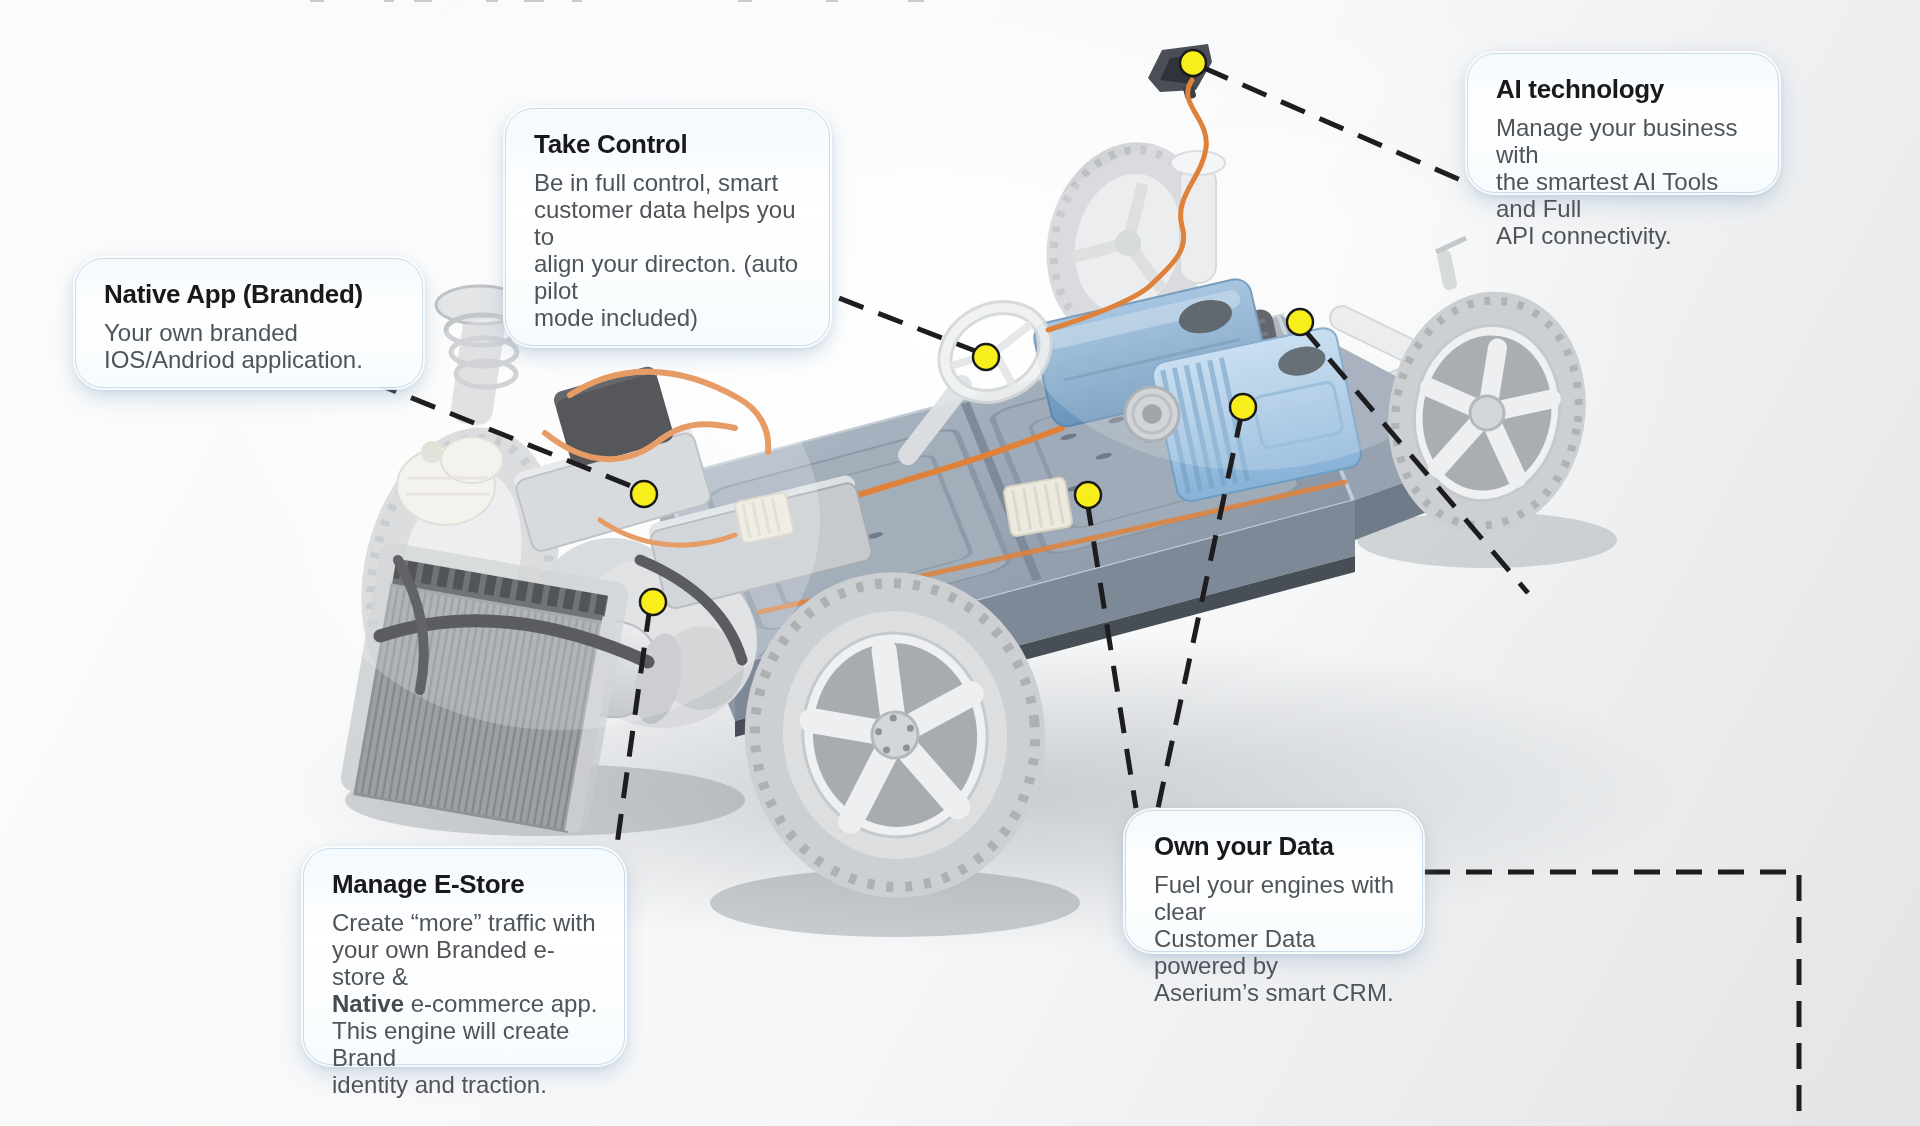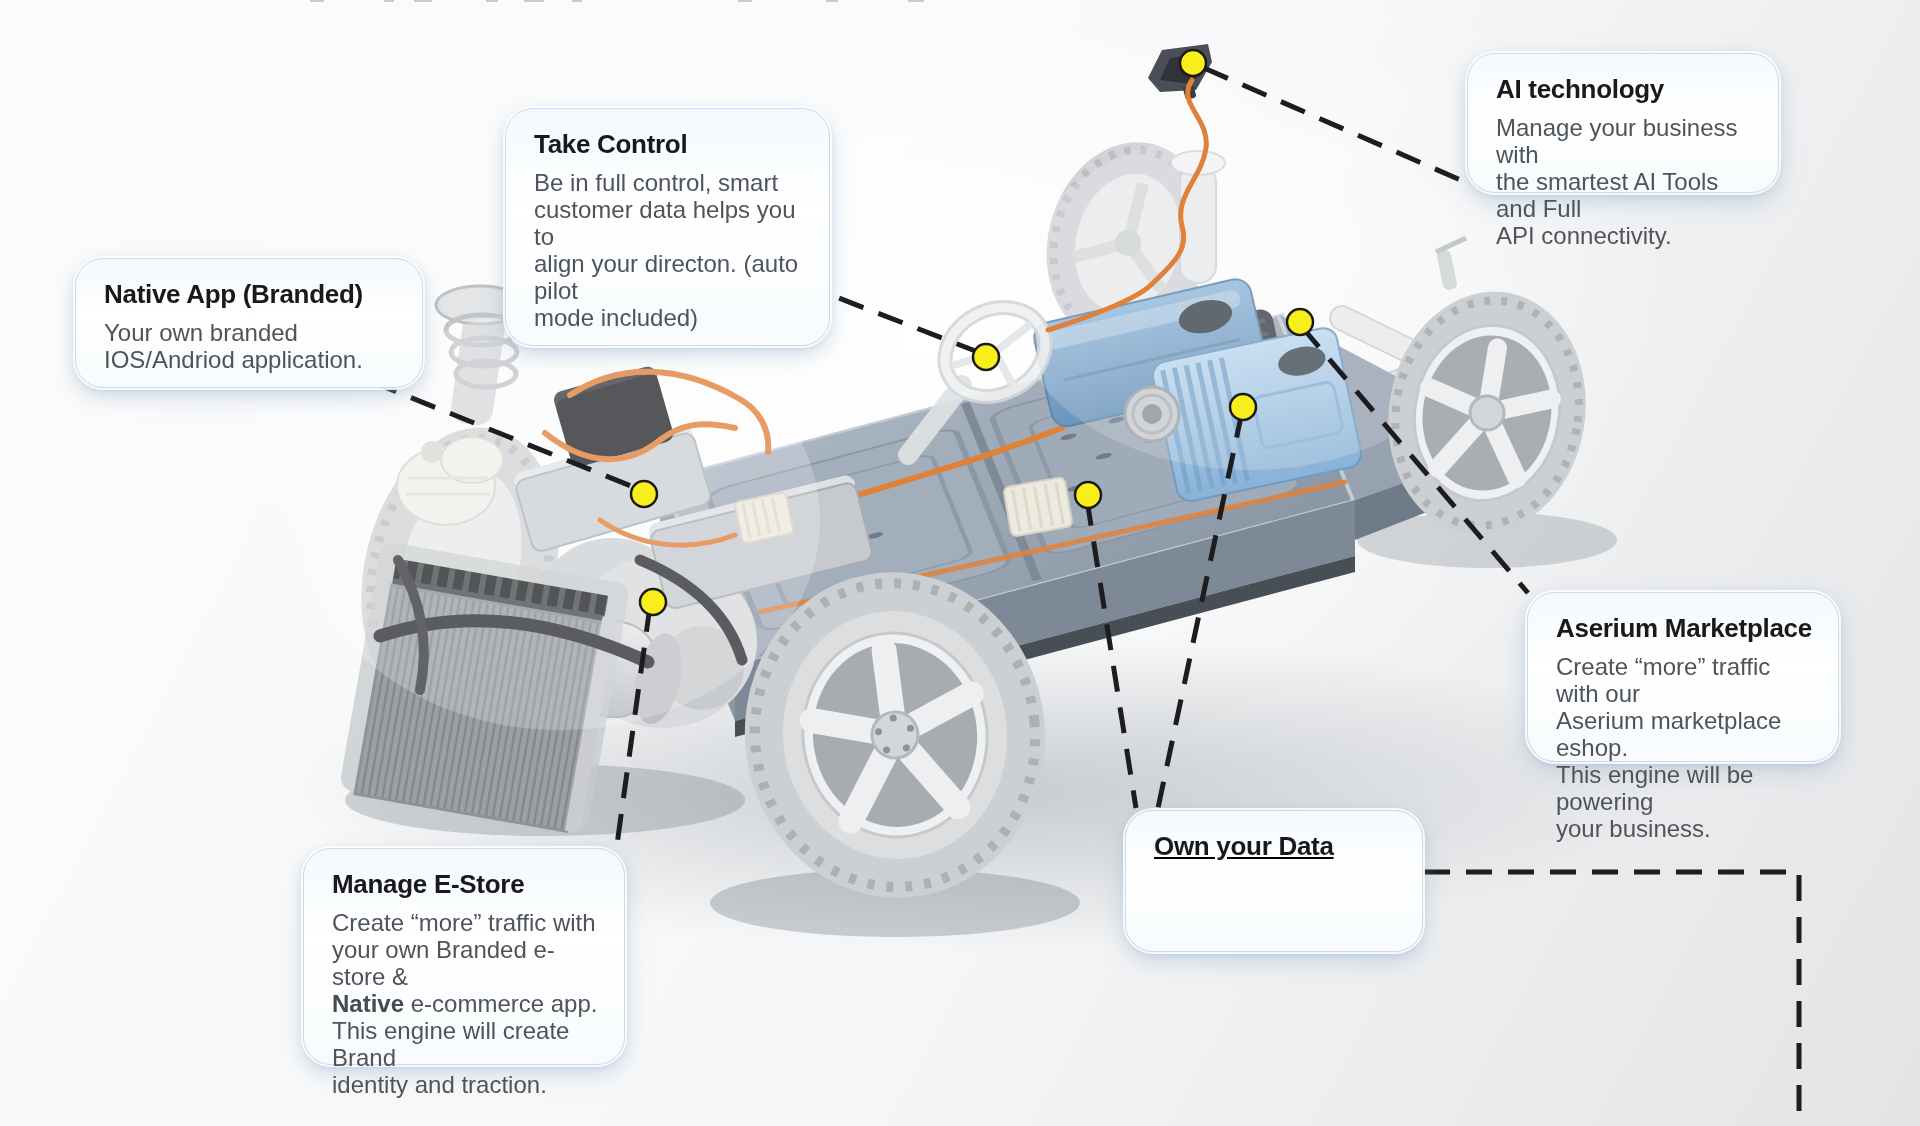--- a/index.html
+++ b/index.html
@@ -346,30 +346,26 @@
 the smartest AI Tools and Full
 API connectivity.</p>
   </div>
 
   <div class="callout" style="left:75px;top:258px;width:348px;height:130px;">
     <h3 class="callout-title">Native App (Branded)</h3>
     <p class="callout-body">Your own branded
 IOS/Andriod application.</p>
   </div>
 
-  <div class="callout" style="left:1527px;top:592px;width:312px;height:170px;">
-    <h3 class="callout-title">Aserium Marketplace</h3>
-    <p class="callout-body">Create “more” traffic with our
-Aserium marketplace eshop.
-This engine will be powering
-your business.</p>
-  </div>
-
-  <div class="callout" style="left:1125px;top:810px;width:298px;height:142px;text-decoration:underline;">
+
+  <div class="callout" style="left:1125px;top:810px;width:298px;height:142px;">
     <h3 class="callout-title">Own your Data</h3>
+    <p class="callout-body">Fuel your engines with clear
+Customer Data powered by
+Aserium’s smart CRM.</p>
   </div>
 
   <div class="callout" style="left:303px;top:848px;width:322px;height:217px;">
     <h3 class="callout-title">Manage E-Store</h3>
     <p class="callout-body"><span>Create “more” traffic with
 your own Branded e-store &amp;
 </span><strong>Native</strong><span> e-commerce app.
 This engine will create Brand
 identity and traction.</span></p>
   </div>

